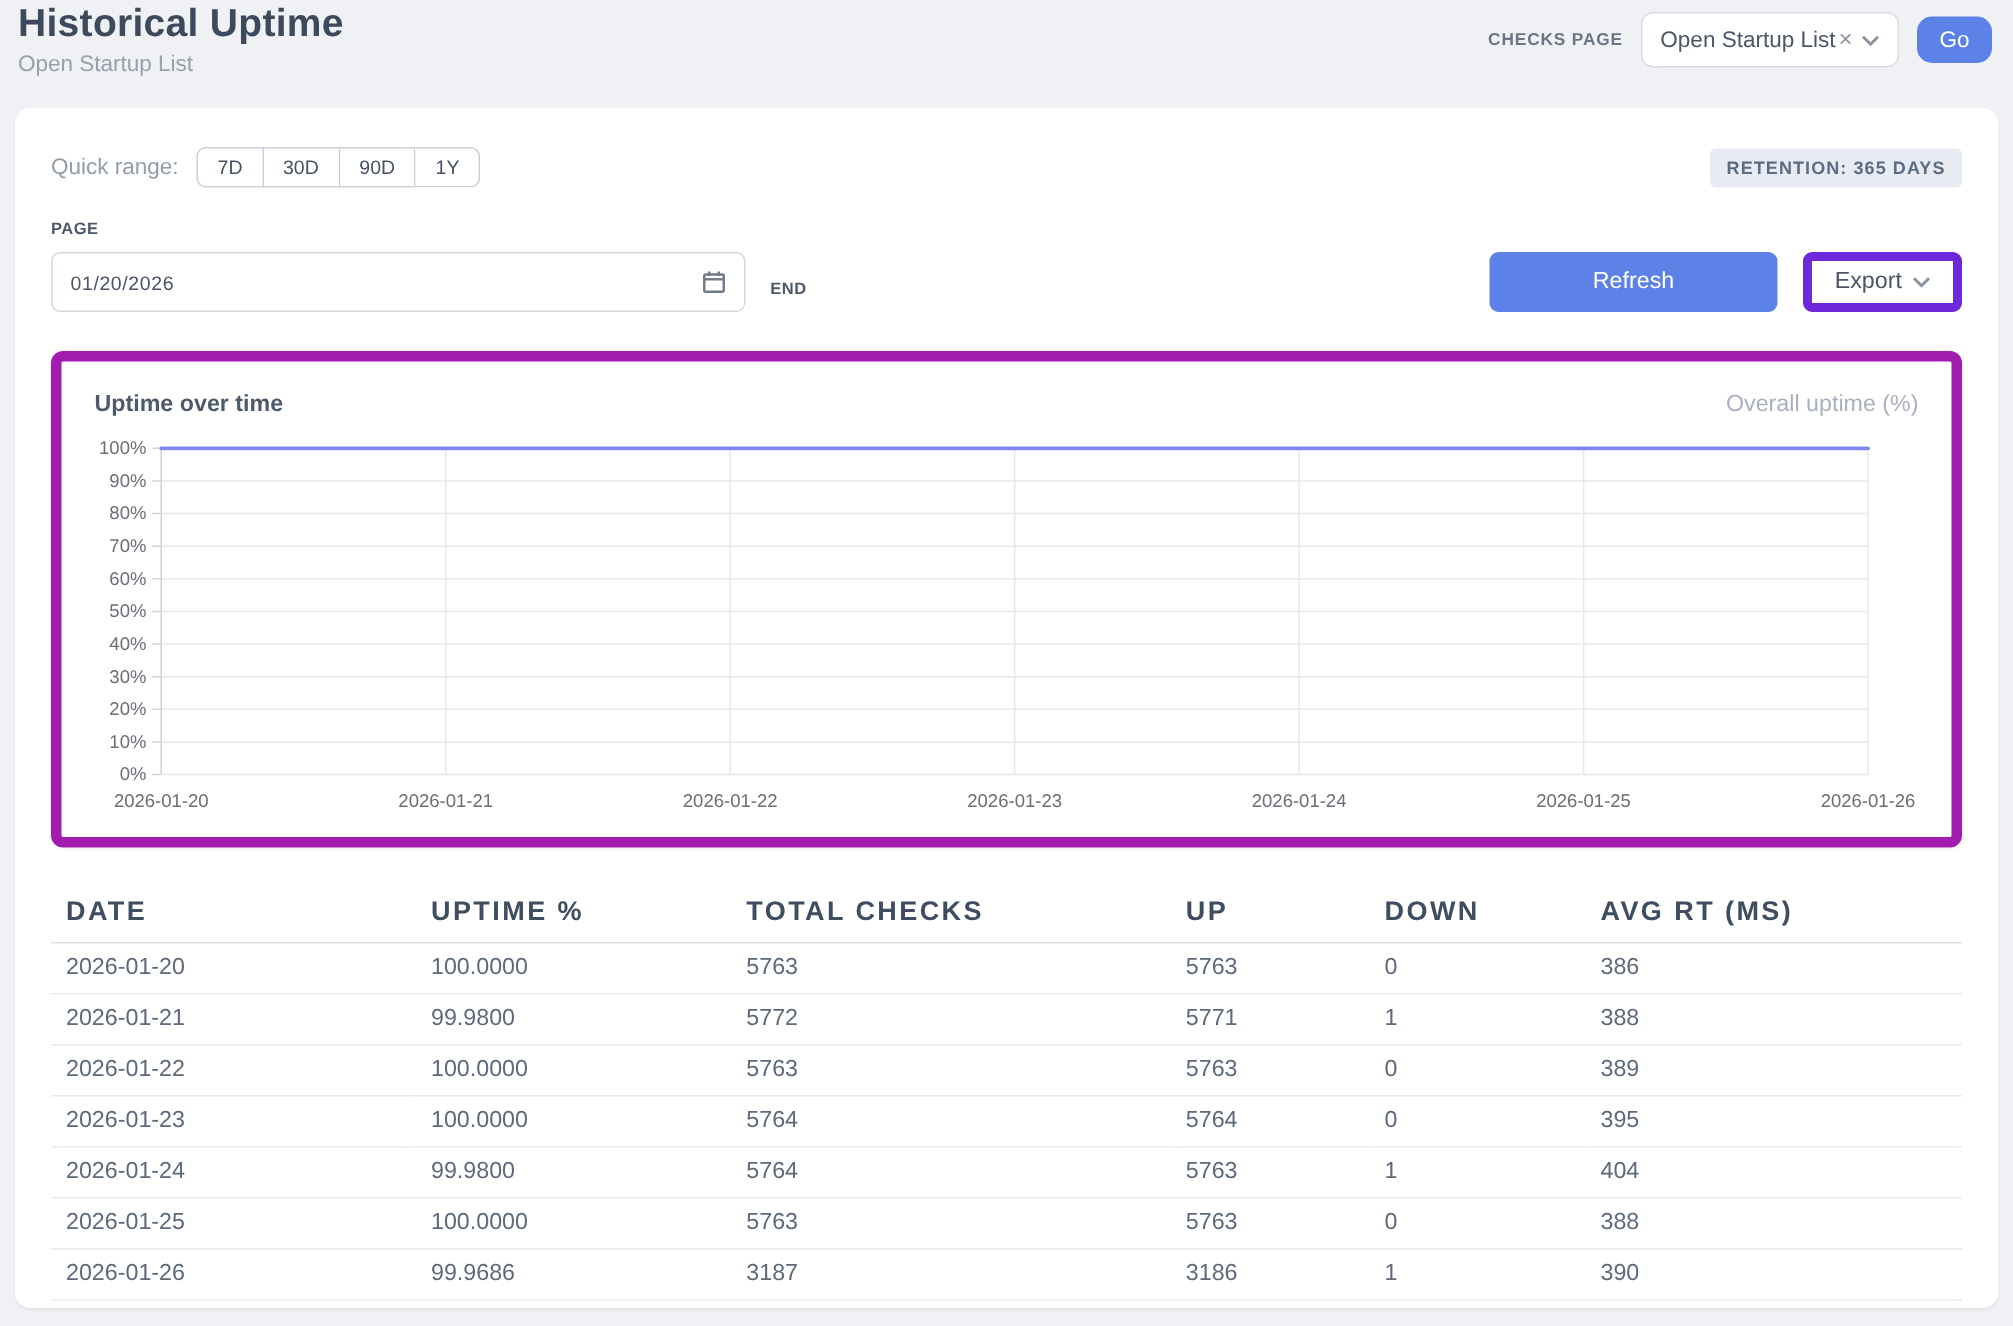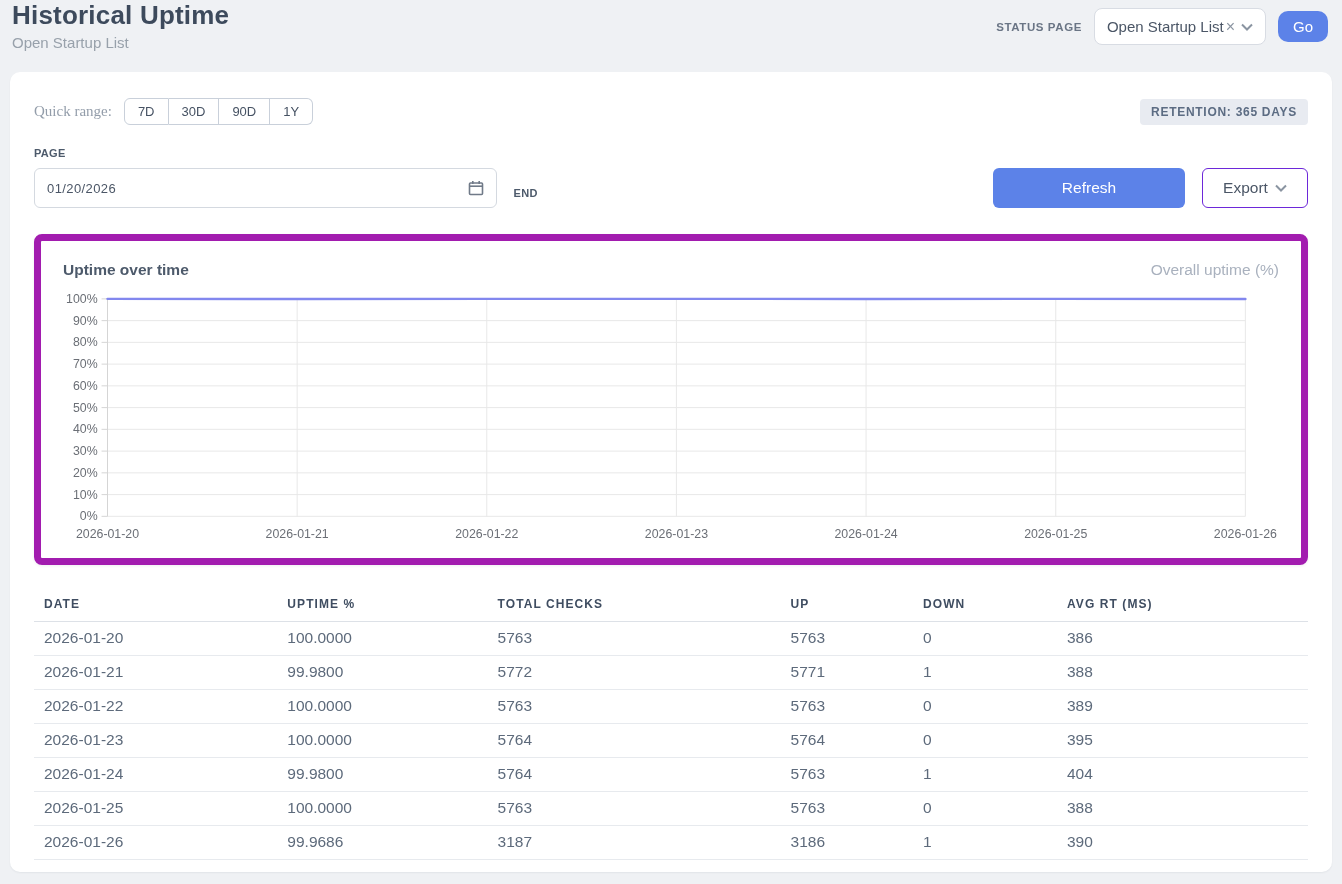--- a/index.html
+++ b/index.html
@@ -35,21 +35,21 @@
 
   
   .panel {
     background:#fff; border-radius:10px;
     box-shadow:0 1px 2px rgba(20,30,50,.06);
     margin:2px 10px 10px 10px; height:800px;
     padding:26px 24px 16px 24px;
   }
 
   .quick-row { display:flex; align-items:center; gap:12px; }
-  .muted-label { font-size:15px; color:#939daa;font-family:Liberation Serif, serif; }
+  .muted-label { font-size:15px; color:#939daa; }
   .btn-group { display:flex; }
   .btn-group button {
     background:#fff; border:1px solid #c9d0da; border-left-width:0;
     font-size:13px; font-weight:500; color:#465263; padding:5px 13px;
     cursor:pointer; font-family:inherit; height:27px;
   }
   .btn-group button:first-child { border-left-width:1px; border-radius:6px 0 0 6px; }
   .btn-group button:last-child { border-radius:0 6px 6px 0; }
   .badge {
     margin-left:auto; background:#e8ebf1; color:#5c6c83;
@@ -69,57 +69,57 @@
     padding:0 12px; font-size:13px; color:#4b5666; background:#fff;
     cursor:pointer; letter-spacing:.4px;
   }
   .cal-icon { width:16px; height:16px; stroke:#707a88; stroke-width:1.6; fill:none; }
   .refresh-btn {
     background:#5c82e8; color:#fff; border:none; border-radius:6px;
     width:192px; height:40px; font-size:15.5px; cursor:pointer; font-family:inherit;
     flex:0 0 auto;
   }
   .export-btn {
-    background:#fff; color:#4b5666; border:1px solid #6d28d9; border-radius:6px;
+    background:#fff; color:#4b5666; border:6px solid #6d28d9; border-radius:6px;
     width:106px; height:40px; font-size:15.5px; cursor:pointer; font-family:inherit;
     flex:0 0 auto; display:flex; align-items:center; justify-content:center; gap:7px;
   }
 
   
   .chart-card {
     border:7px solid #a21caf; border-radius:8px;
     box-shadow:0 1px 3px rgba(20,30,50,.07);
     margin-top:26px; padding:20px 22px 14px 22px;
   }
   .chart-head { display:flex; align-items:center; justify-content:space-between; margin-bottom:8px; }
   .chart-head h2 { font-size:15.5px; font-weight:700; color:#4d5a6b; }
   .legend { font-size:15.5px; color:#a9b1be; }
   .chart-wrap svg { display:block; width:100%; height:auto; }
 
   
   table { width:100%; border-collapse:collapse; margin-top:26px; }
   thead th {
-    text-align:left; font-size:12px; font-weight:700; letter-spacing:.09em;
+    text-align:left; font-size:18px; font-weight:700; letter-spacing:.09em;
     color:#3f4d61; padding:6px 10px 10px 10px; border-bottom:1px solid #dde1e7;
   }
   tbody td {
     font-size:15.5px; color:#5d6a7b; padding:7px 10px 8px 10px;
     border-bottom:1px solid #e7eaee;
   }
 </style>
 </head>
 <body>
 
 <header class="page-header">
   <div class="title-block">
     <h1>Historical Uptime</h1>
     <div class="subtitle">Open Startup List</div>
   </div>
   <div class="header-right">
-    <span class="sp-label">STATUS PAGE</span>
+    <span class="sp-label">CHECKS PAGE</span>
     <div class="status-select">
       <span>Open Startup List</span>
       <span class="clear">×</span>
       <svg class="chev" viewBox="0 0 12 8">
           <path d="M1 1.5 L6 6.5 L11 1.5"></path>
         </svg>
     </div>
     <button class="go-btn">Go</button>
   </div>
 </header>

